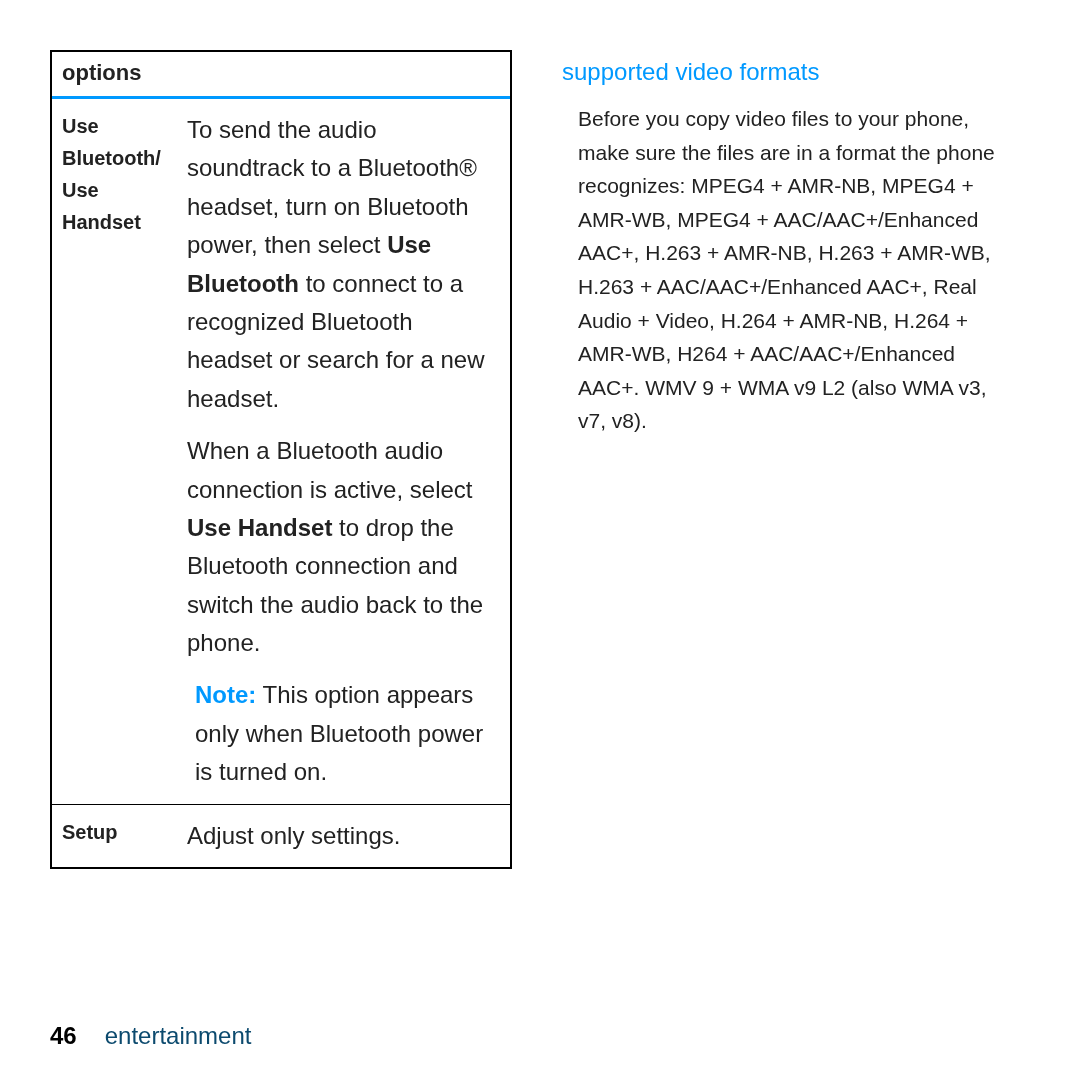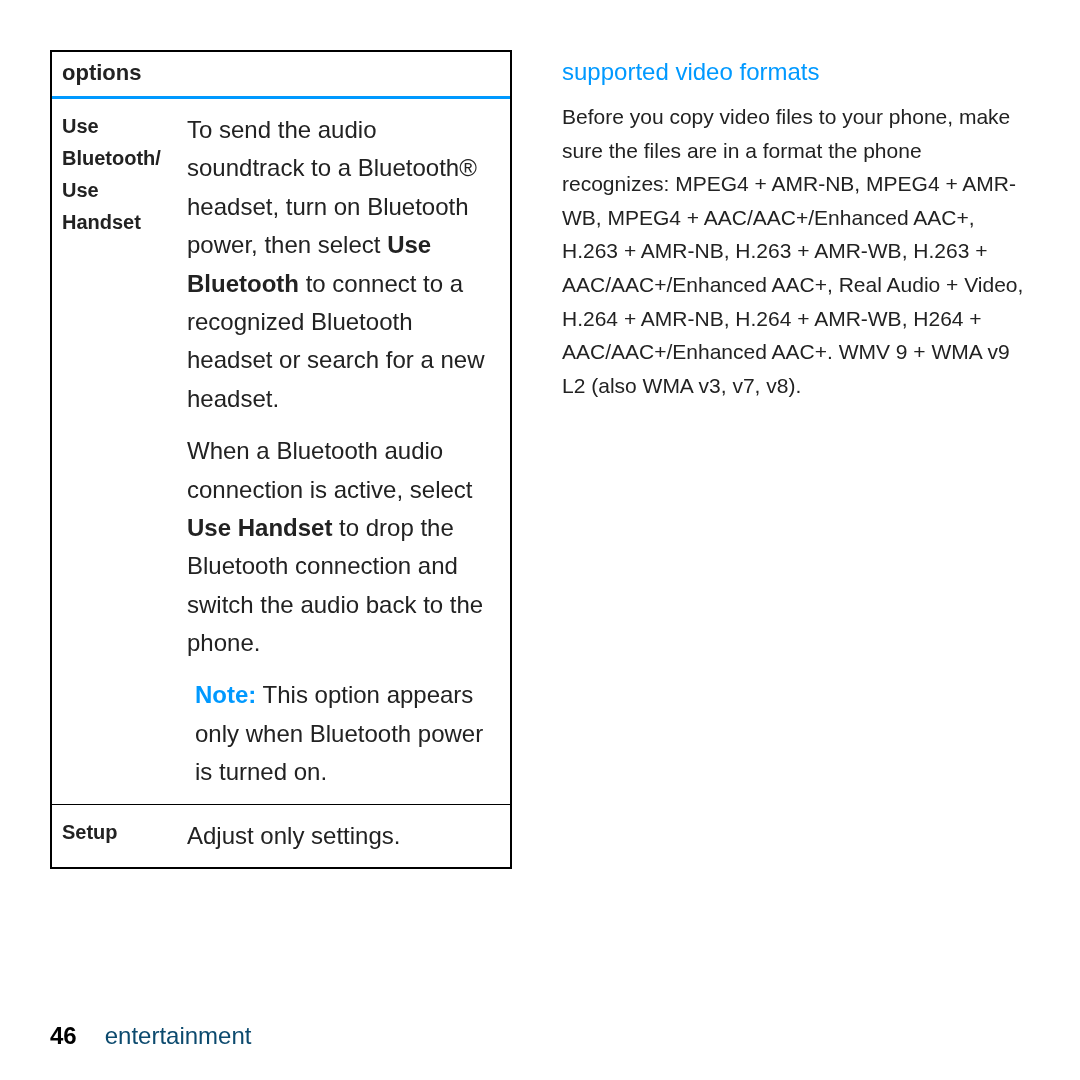--- a/index.html
+++ b/index.html
@@ -83,21 +83,21 @@
   
   .section-heading {
     color: #0099ff;
     font-weight: 400;
     font-size: 24px;
     margin: 0 0 14px 0;
   }
   .body-text {
     font-size: 21px;
     line-height: 1.6;
-    margin: 0;
+    margin: 16px;
   }
 
   
   .footer {
     position: absolute;
     left: 50px;
     bottom: 30px;
     font-size: 24px;
   }
   .page-number {

